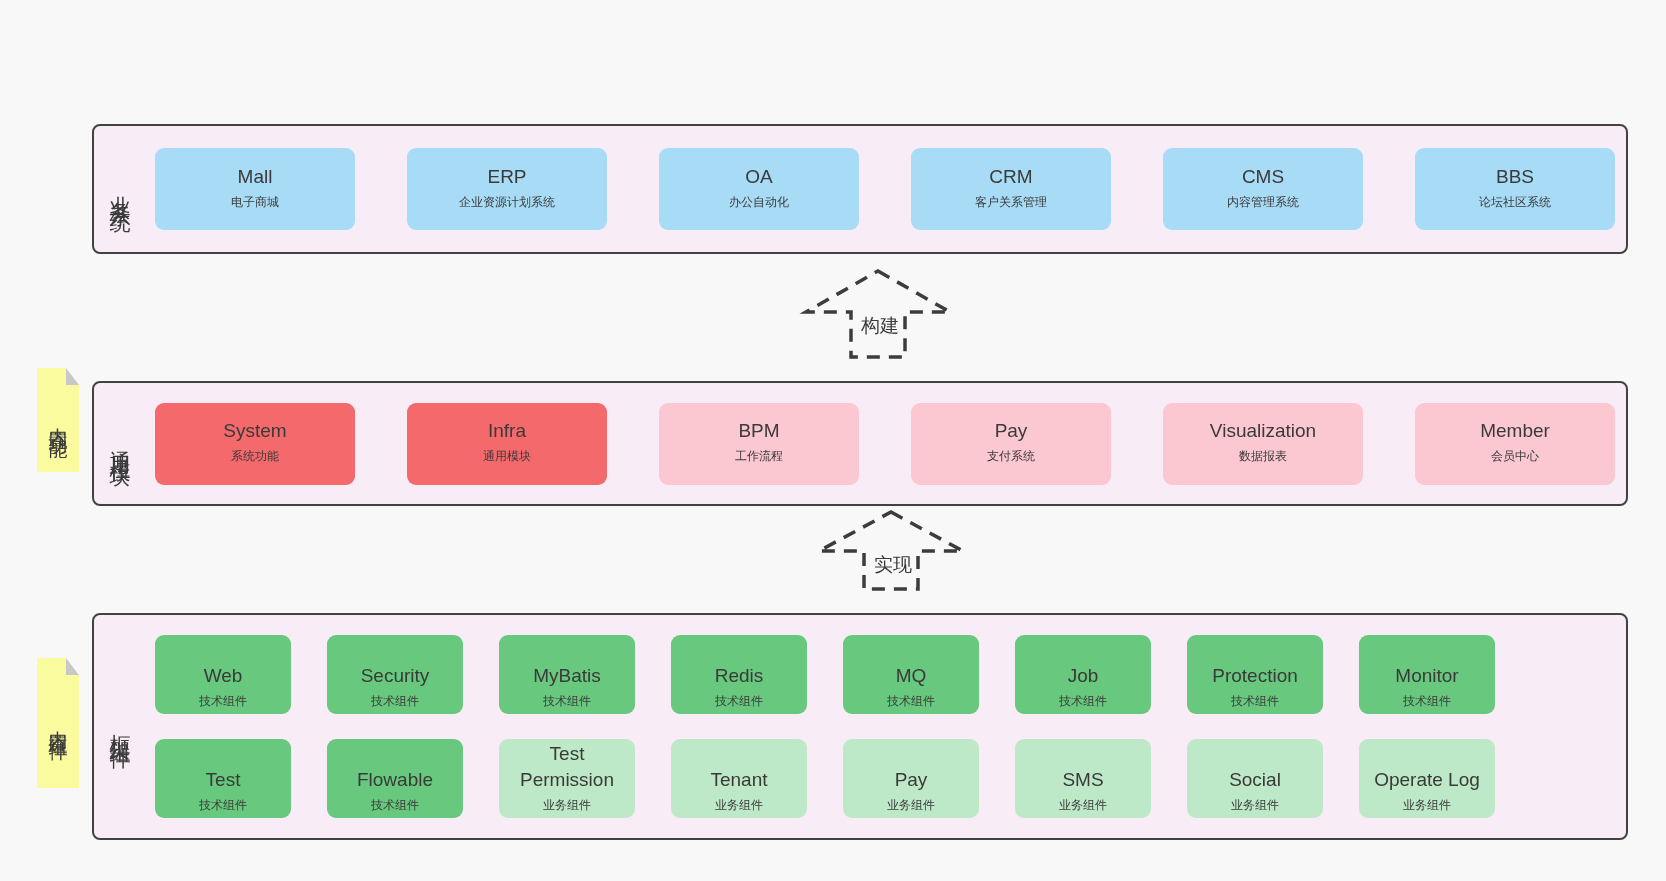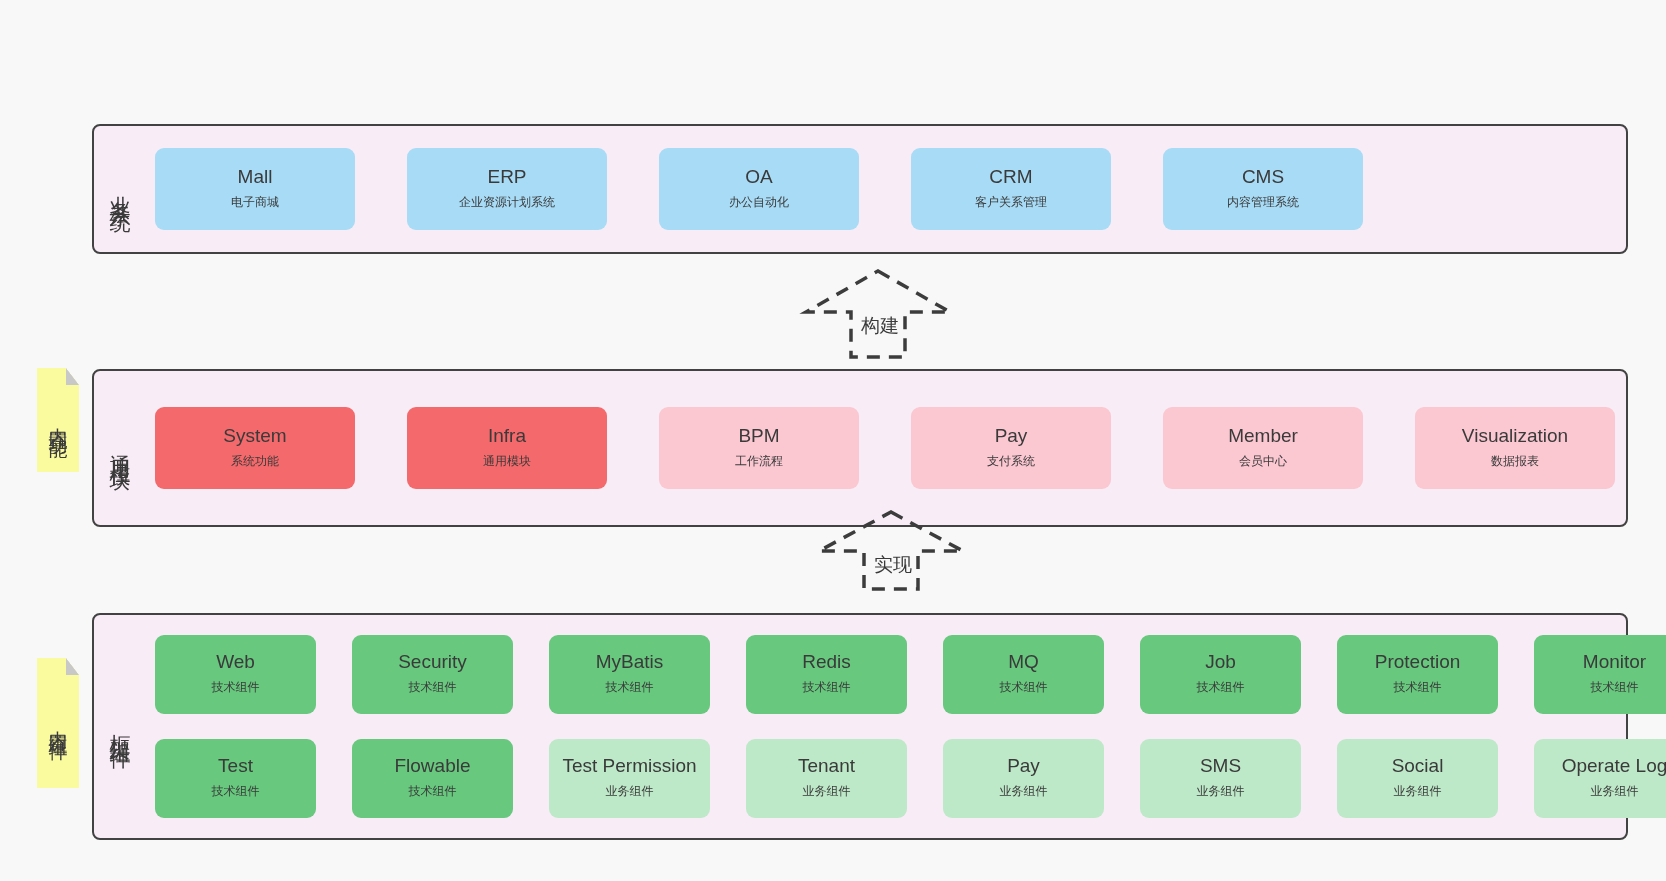--- a/index.html
+++ b/index.html
@@ -9,35 +9,35 @@
     --text:#3a3a3a;
   }
   html,body{margin:0;padding:0;}
   body{background:var(--page-bg);font-family:"Liberation Sans","DejaVu Sans",sans-serif;color:var(--text);}
   .canvas{position:relative;width:1666px;height:881px;background:var(--page-bg);overflow:hidden;}
 
   
   .section{position:absolute;left:92px;width:1536px;background:var(--section-bg);
            border:2px solid var(--section-border);border-radius:8px;box-sizing:border-box;}
   #section-business{top:124px;height:130px;}
-  #section-modules{top:369px;height:158px;}
+  #section-modules{top:381px;height:125px;}
   #section-components{top:613px;height:227px;}
 
   .v-label{position:absolute;left:12px;top:50%;transform:translateY(-50%);
            writing-mode:vertical-rl;text-orientation:upright;
            font-size:21px;letter-spacing:5px;color:var(--text);white-space:nowrap;}
 
   
   .boxes{position:absolute;left:61px;top:0;bottom:0;display:flex;flex-direction:column;
          justify-content:center;gap:25px;}
   .box-line{display:flex;gap:52px;}
   #section-components .box-line{gap:36px;}
   .box{width:200px;height:82px;border-radius:9px;display:flex;flex-direction:column;
        align-items:center;justify-content:center;text-align:center;box-sizing:border-box;padding:0 4px;}
-  #section-components .box{width:161px;height:79px;}
+  #section-components .box{width:136px;height:79px;justify-content:flex-end;}
   .box-name{font-size:19px;line-height:26px;}
   .box-desc{font-size:12px;line-height:25px;}
   .blue{background:var(--blue);} .red{background:var(--red);} .pink{background:var(--pink);}
   .green{background:var(--green);} .green-light{background:var(--green-light);}
 
   
   .sticky{position:absolute;left:37px;width:42px;background:var(--sticky-yellow);
           display:flex;align-items:center;justify-content:center;
           clip-path:polygon(0 0,calc(100% - 13px) 0,100% 17px,100% 100%,0 100%);}
   .sticky::after{content:"";position:absolute;top:0;right:0;width:13px;height:17px;
@@ -80,20 +80,24 @@
             <div class="box-desc">办公自动化</div>
           </div>
           <div class="box blue">
             <div class="box-name">CRM</div>
             <div class="box-desc">客户关系管理</div>
           </div>
           <div class="box blue">
             <div class="box-name">CMS</div>
             <div class="box-desc">内容管理系统</div>
           </div>
+          <div class="box blue">
+            <div class="box-name">BBS</div>
+            <div class="box-desc">论坛社区系统</div>
+          </div>
         </div>
       </div>
   </div>
 
   <div class="arrow" id="arrow-build">
     <svg width="180" height="100" viewBox="0 0 180 100">
       <path class="arrow-path" d="M88,6 L160,47 L115,47 L115,92 L61,92 L61,47 L16,47 Z"></path>
     </svg>
     <span class="arrow-label">构建</span>
   </div>
@@ -112,26 +116,26 @@
           </div>
           <div class="box pink">
             <div class="box-name">BPM</div>
             <div class="box-desc">工作流程</div>
           </div>
           <div class="box pink">
             <div class="box-name">Pay</div>
             <div class="box-desc">支付系统</div>
           </div>
           <div class="box pink">
+            <div class="box-name">Visualization</div>
+            <div class="box-desc">数据报表</div>
+          </div>
+          <div class="box pink">
             <div class="box-name">Member</div>
             <div class="box-desc">会员中心</div>
-          </div>
-          <div class="box pink">
-            <div class="box-name">Visualization</div>
-            <div class="box-desc">数据报表</div>
           </div>
         </div>
       </div>
   </div>
   <div class="sticky" id="sticky-modules">
     <span class="sticky-text">内置功能</span>
   </div>
 
   <div class="arrow" id="arrow-implement">
     <svg width="180" height="100" viewBox="0 0 180 100">

